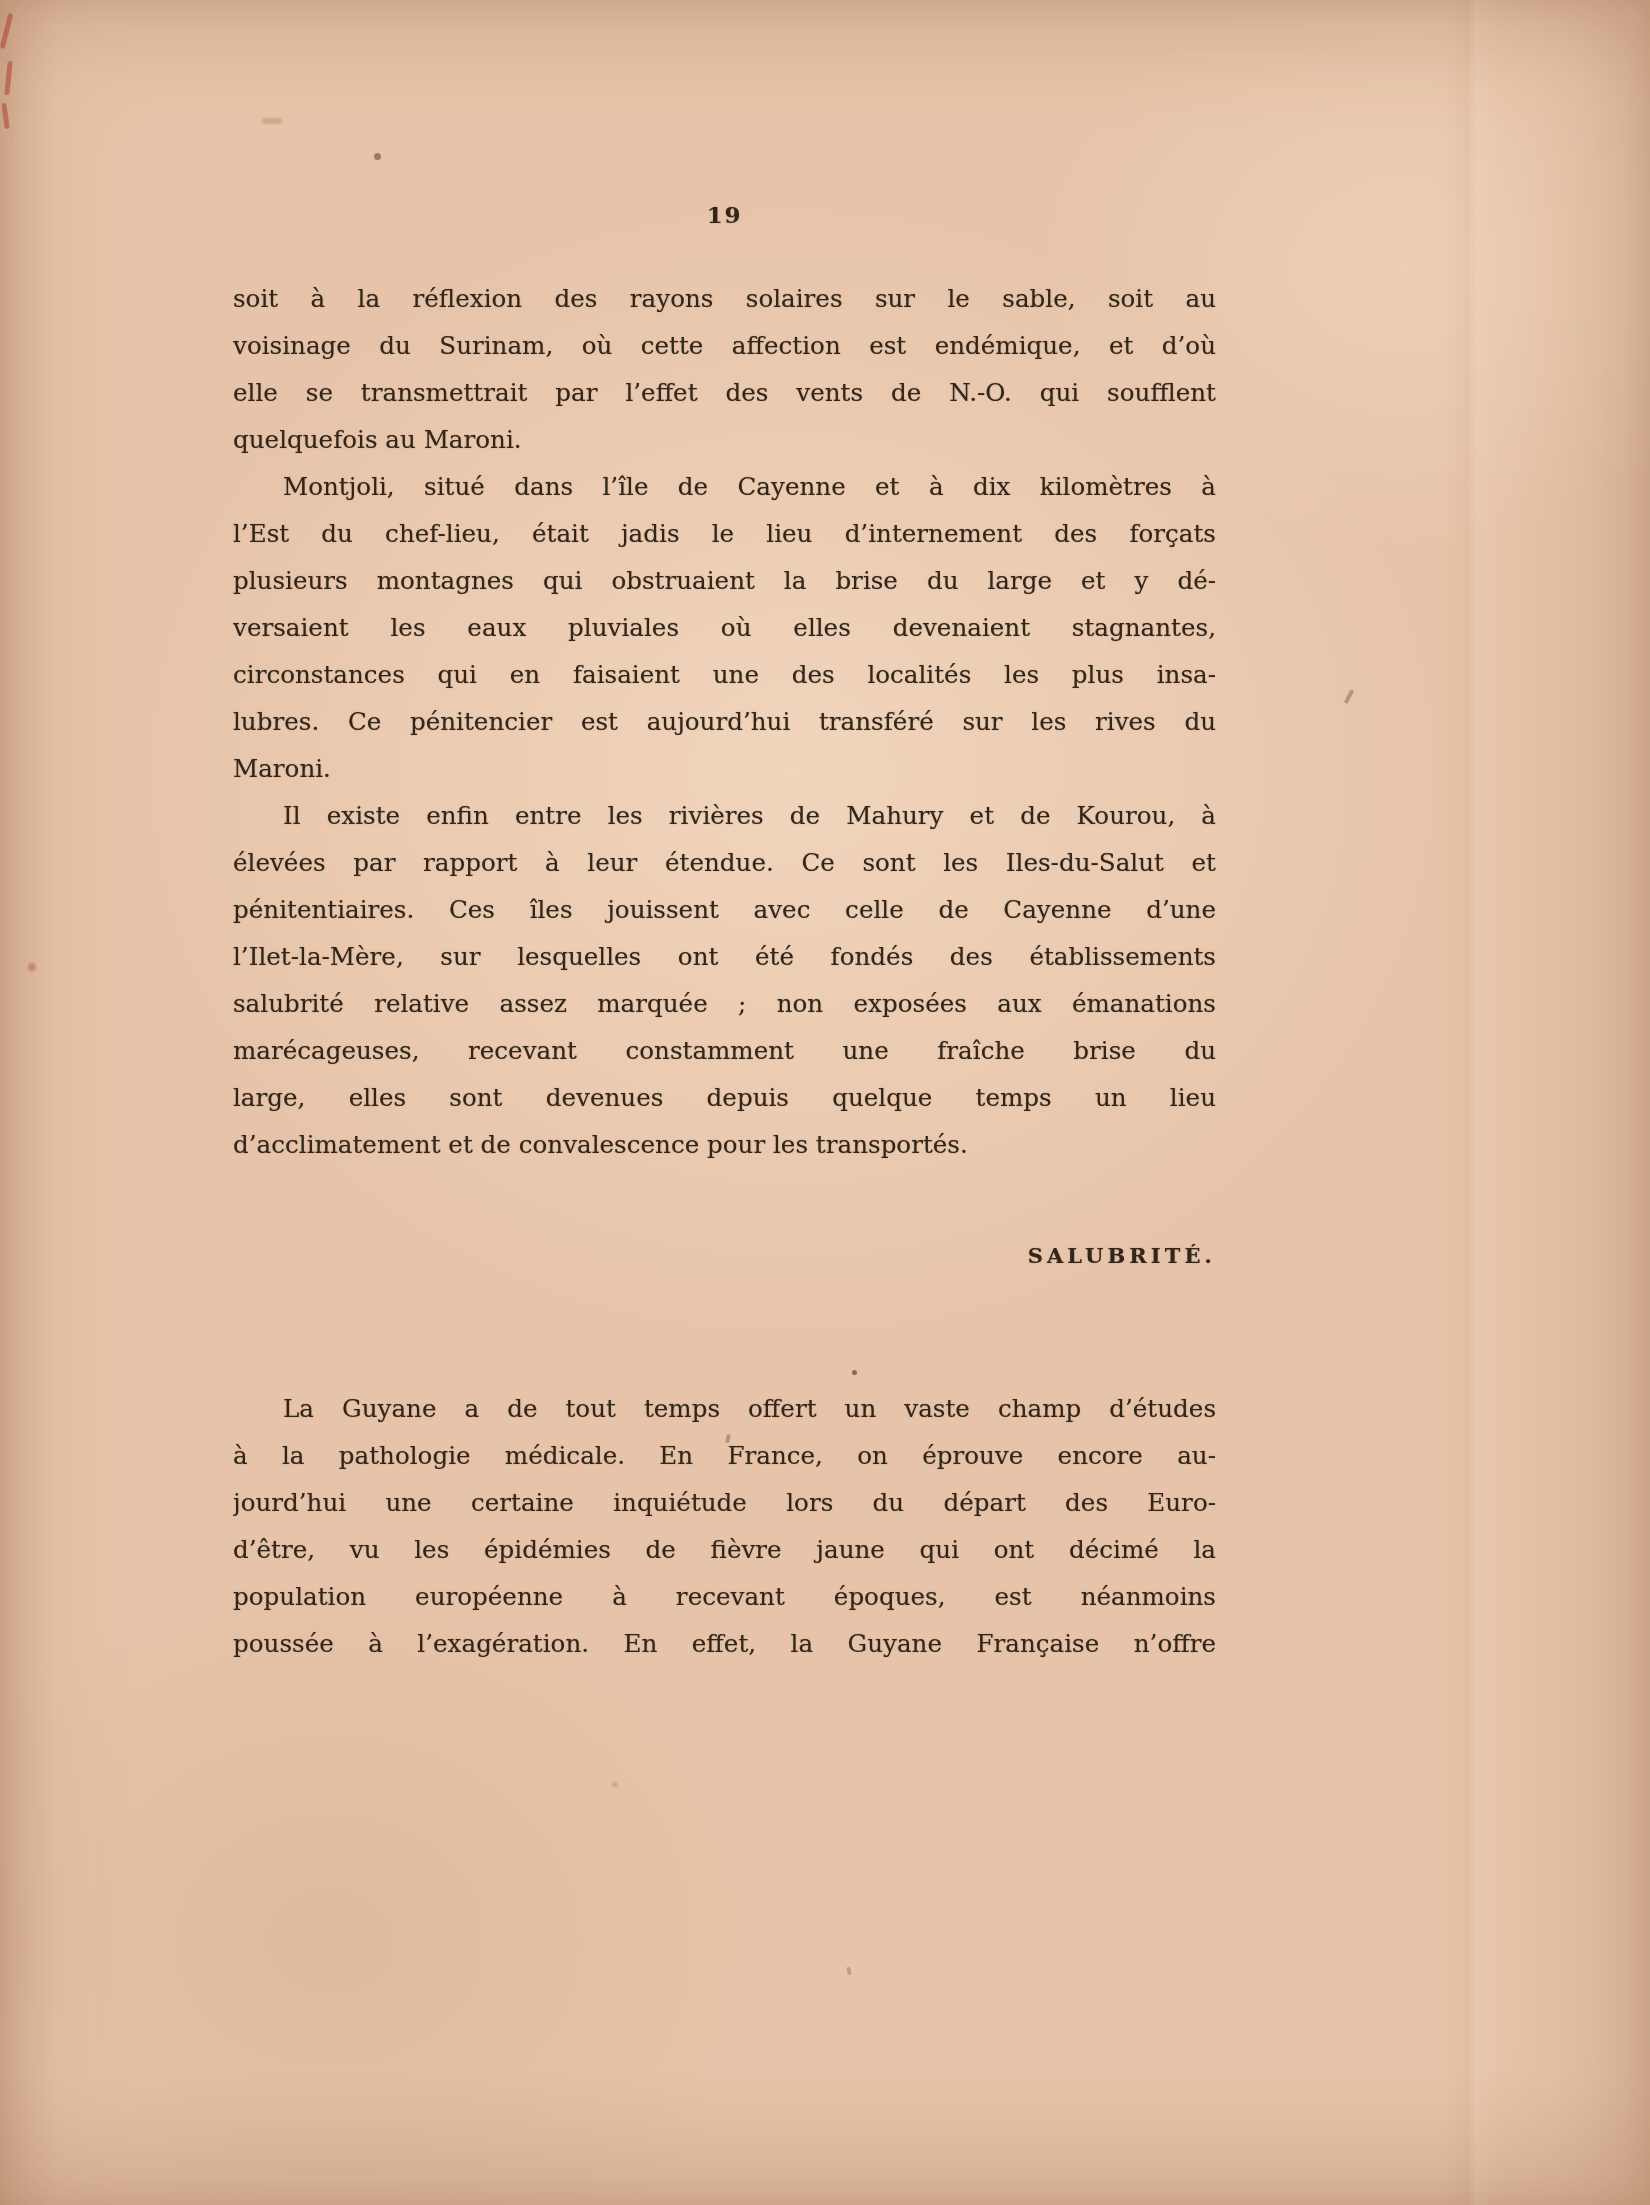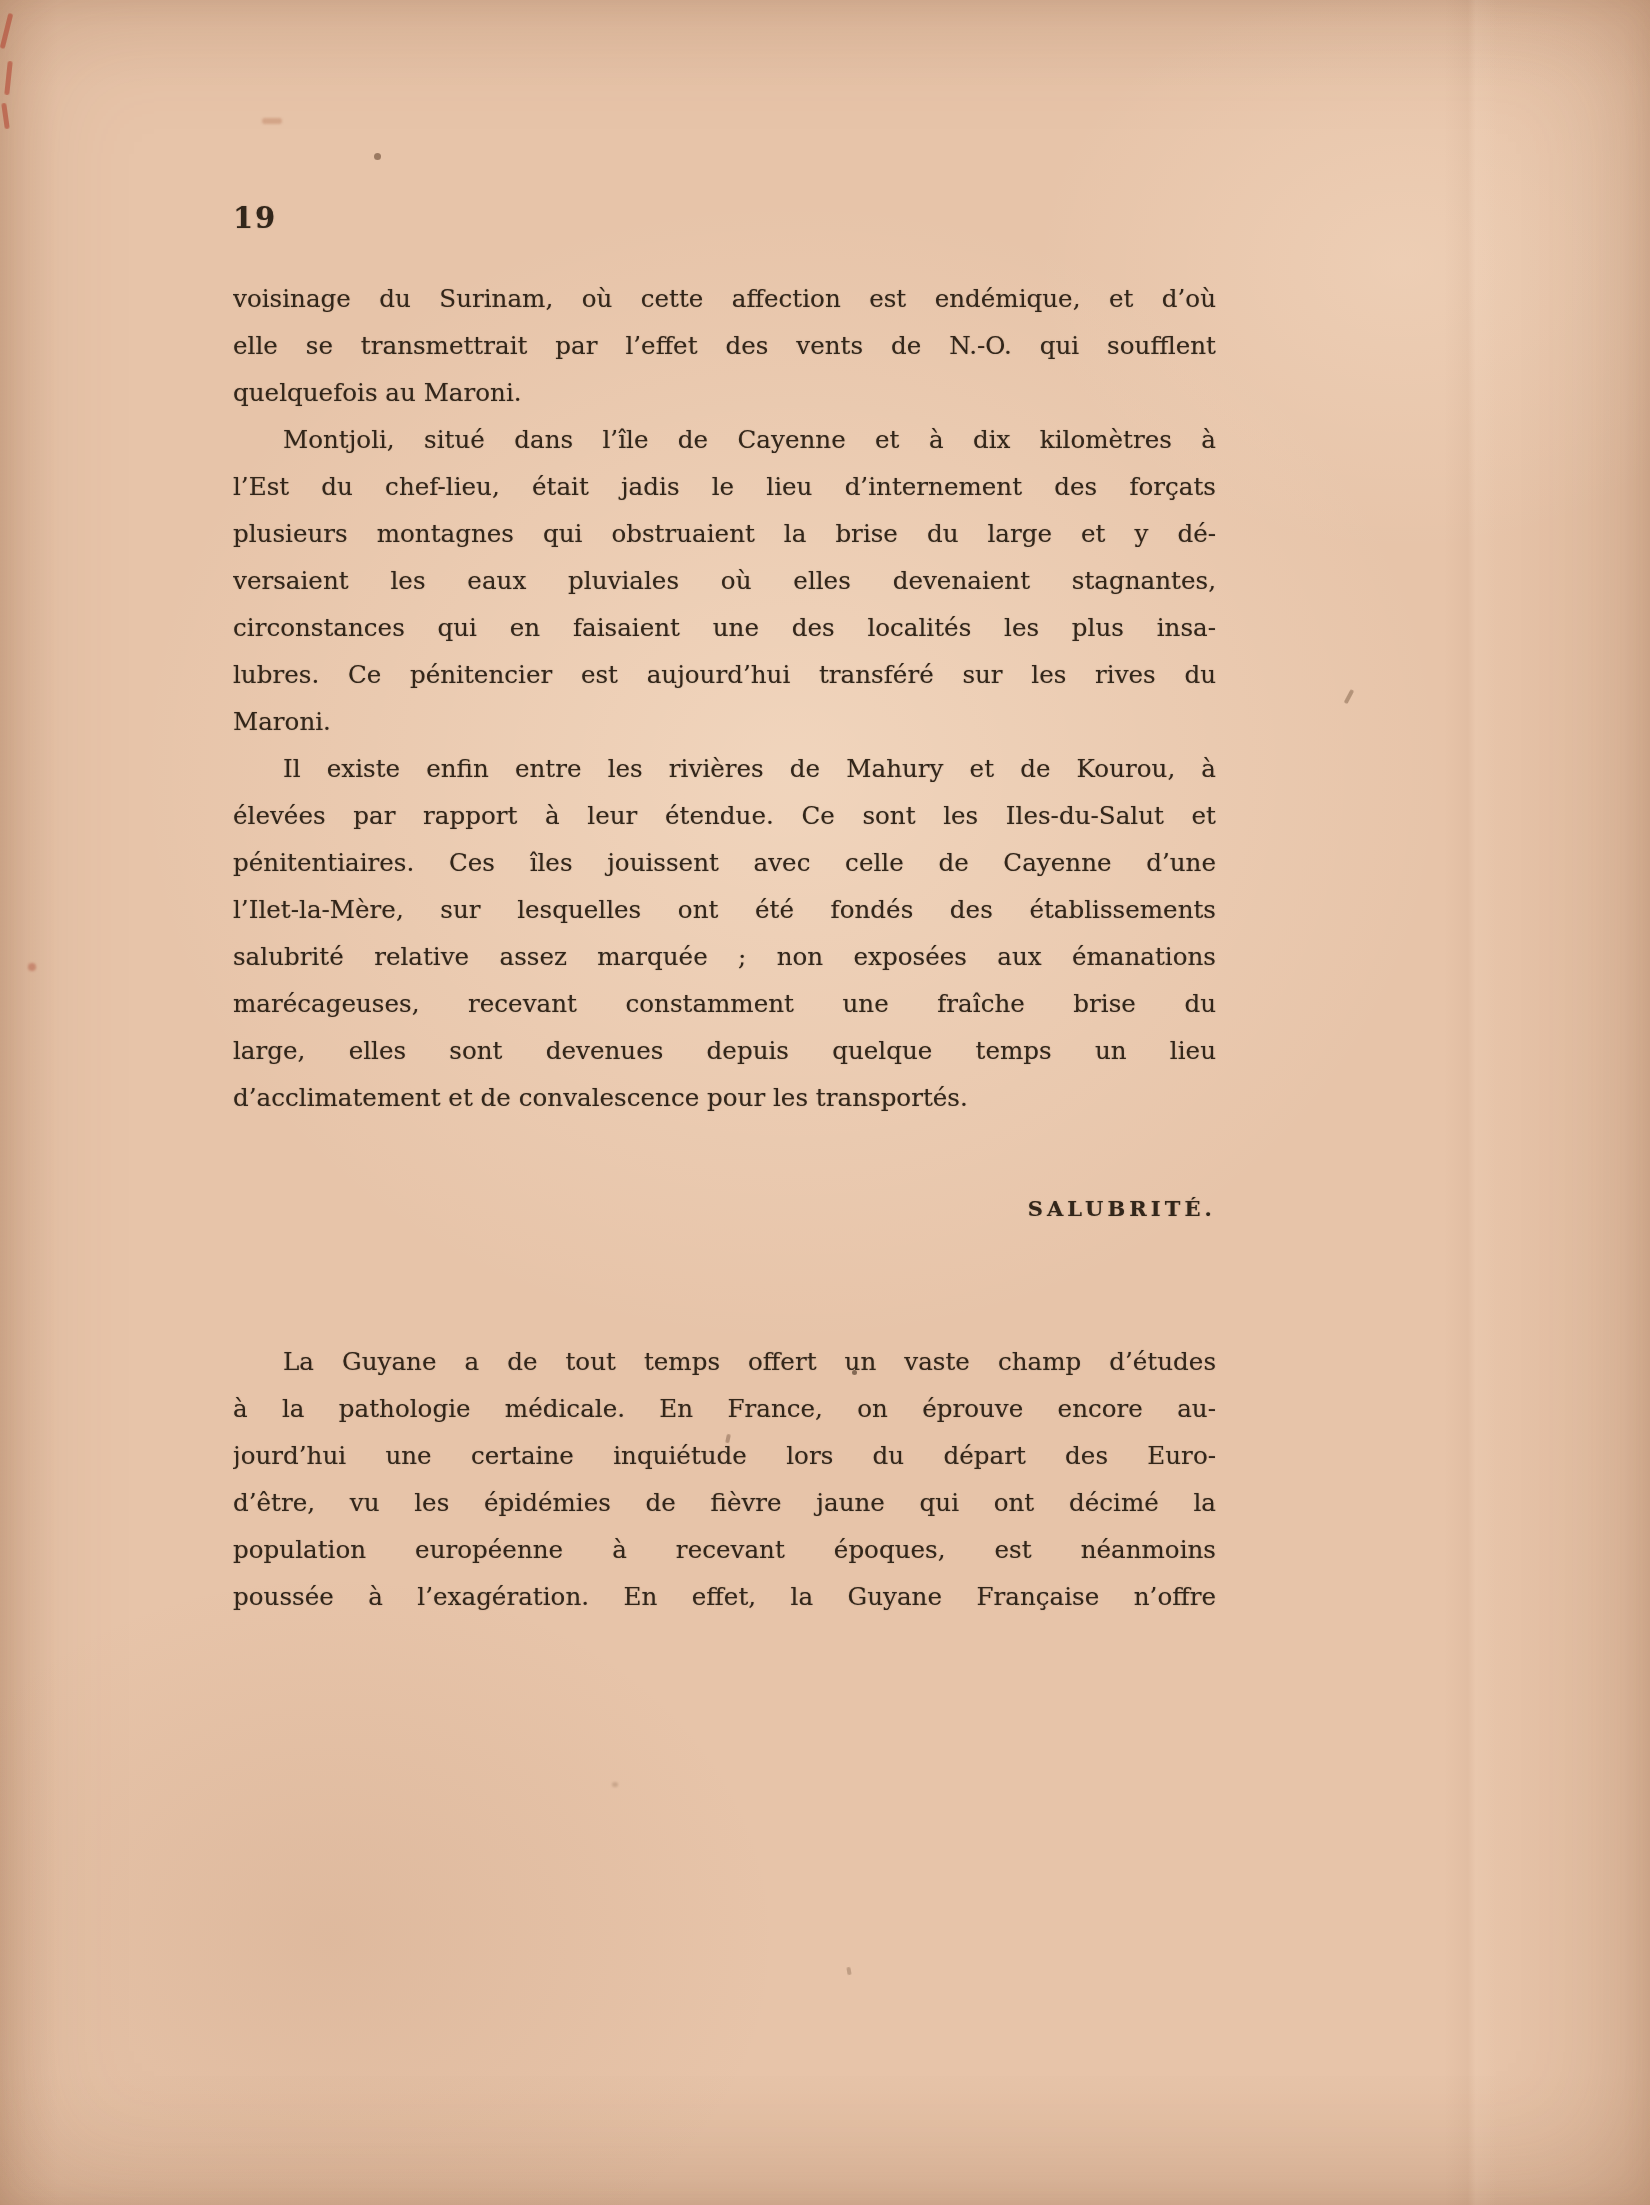--- a/index.html
+++ b/index.html
@@ -16,21 +16,22 @@
       radial-gradient(ellipse 935px 818px at 48% 35%, rgba(255,238,218,0.40), rgba(255,238,218,0) 70%),
       radial-gradient(ellipse 526px 409px at 85% 12%, rgba(255,235,214,0.25), rgba(255,235,214,0) 70%),
       radial-gradient(ellipse 643px 526px at 20% 88%, rgba(146,92,58,0.10), rgba(146,92,58,0) 70%),
       linear-gradient(90deg, rgba(140,88,54,0.14) 0%, rgba(140,88,54,0.00) 3.5%, rgba(140,88,54,0.00) 90%, rgba(150,98,62,0.06) 96%, rgba(140,88,54,0.12) 100%),
       linear-gradient(180deg, rgba(140,88,54,0.07) 0%, rgba(140,88,54,0.00) 4%, rgba(140,88,54,0.00) 94%, rgba(140,88,54,0.10) 100%);
     box-shadow: inset 0 0 129px rgba(125,74,42,0.22), inset 0 0 29px rgba(125,74,42,0.12);
   }
   .page-number {
     position: absolute;
     left: 233px; top: 201px; width: 983px;
-    font-size: 29px; font-weight: bold;
+    text-align: center;
+    font-size: 23px; font-weight: bold;
     letter-spacing: 1.8px;
     color: var(--ink, #32261a);
     text-shadow: 0 0 1.2px rgba(50,38,26,0.45);
   }
   .column {
     position: absolute;
     left: 233px; top: 275px; width: 983px;
     color: var(--ink, #32261a);
     font-size: 24.6px;
     text-shadow: 0 0 1.2px rgba(50,38,26,0.40);
@@ -98,20 +99,21 @@
   <div class="artifact speck3"></div>
   <div class="artifact speck4"></div>
   <div class="artifact speck5"></div>
   <div class="artifact crease"></div>
 
   <div class="page-number">19</div>
 
   <div class="column">
     <div id="block1">
         <div class="para">
+          <div class="tl">soit à la réflexion des rayons solaires sur le sable, soit au</div>
           <div class="tl">voisinage du Surinam, où cette affection est endémique, et d’où</div>
           <div class="tl">elle se transmettrait par l’effet des vents de N.-O. qui soufflent</div>
           <div class="tl last">quelquefois au Maroni.</div>
         </div>
         <div class="para indent">
           <div class="tl">Montjoli, situé dans l’île de Cayenne et à dix kilomètres à</div>
           <div class="tl">l’Est du chef-lieu, était jadis le lieu d’internement des forçats</div>
           <div class="tl">plusieurs montagnes qui obstruaient la brise du large et y dé-</div>
           <div class="tl">versaient les eaux pluviales où elles devenaient stagnantes,</div>
           <div class="tl">circonstances qui en faisaient une des localités les plus insa-</div>

